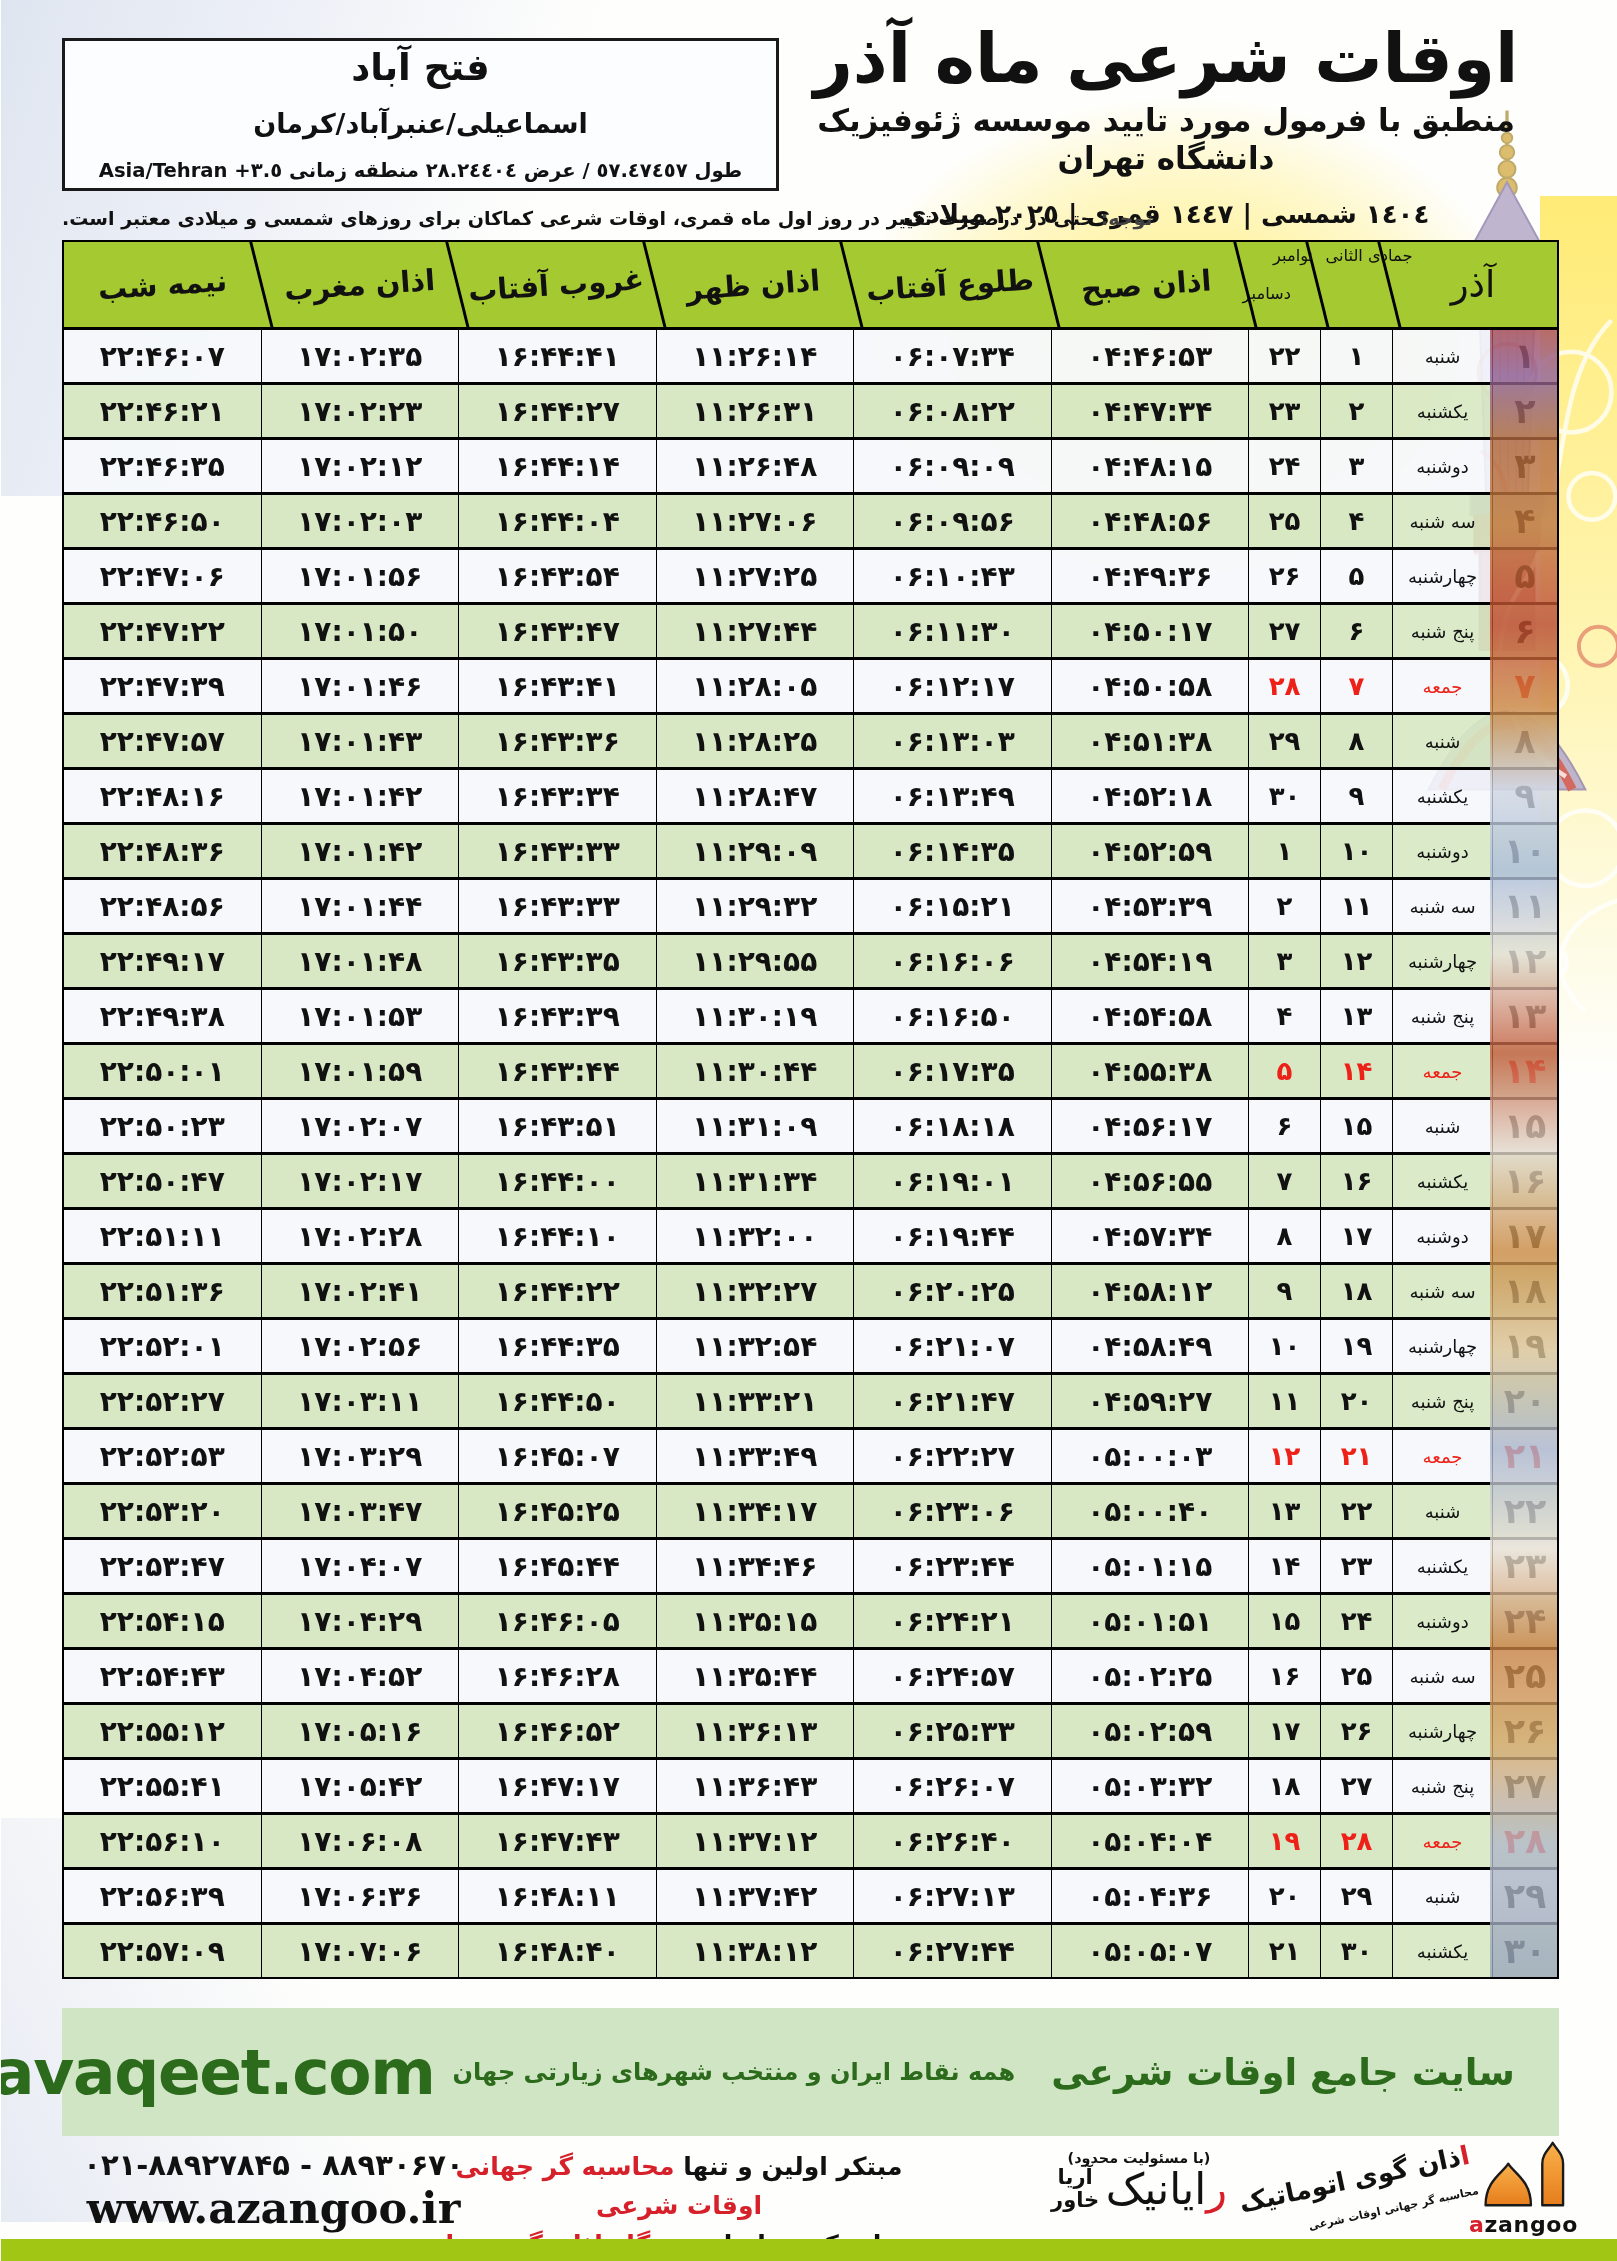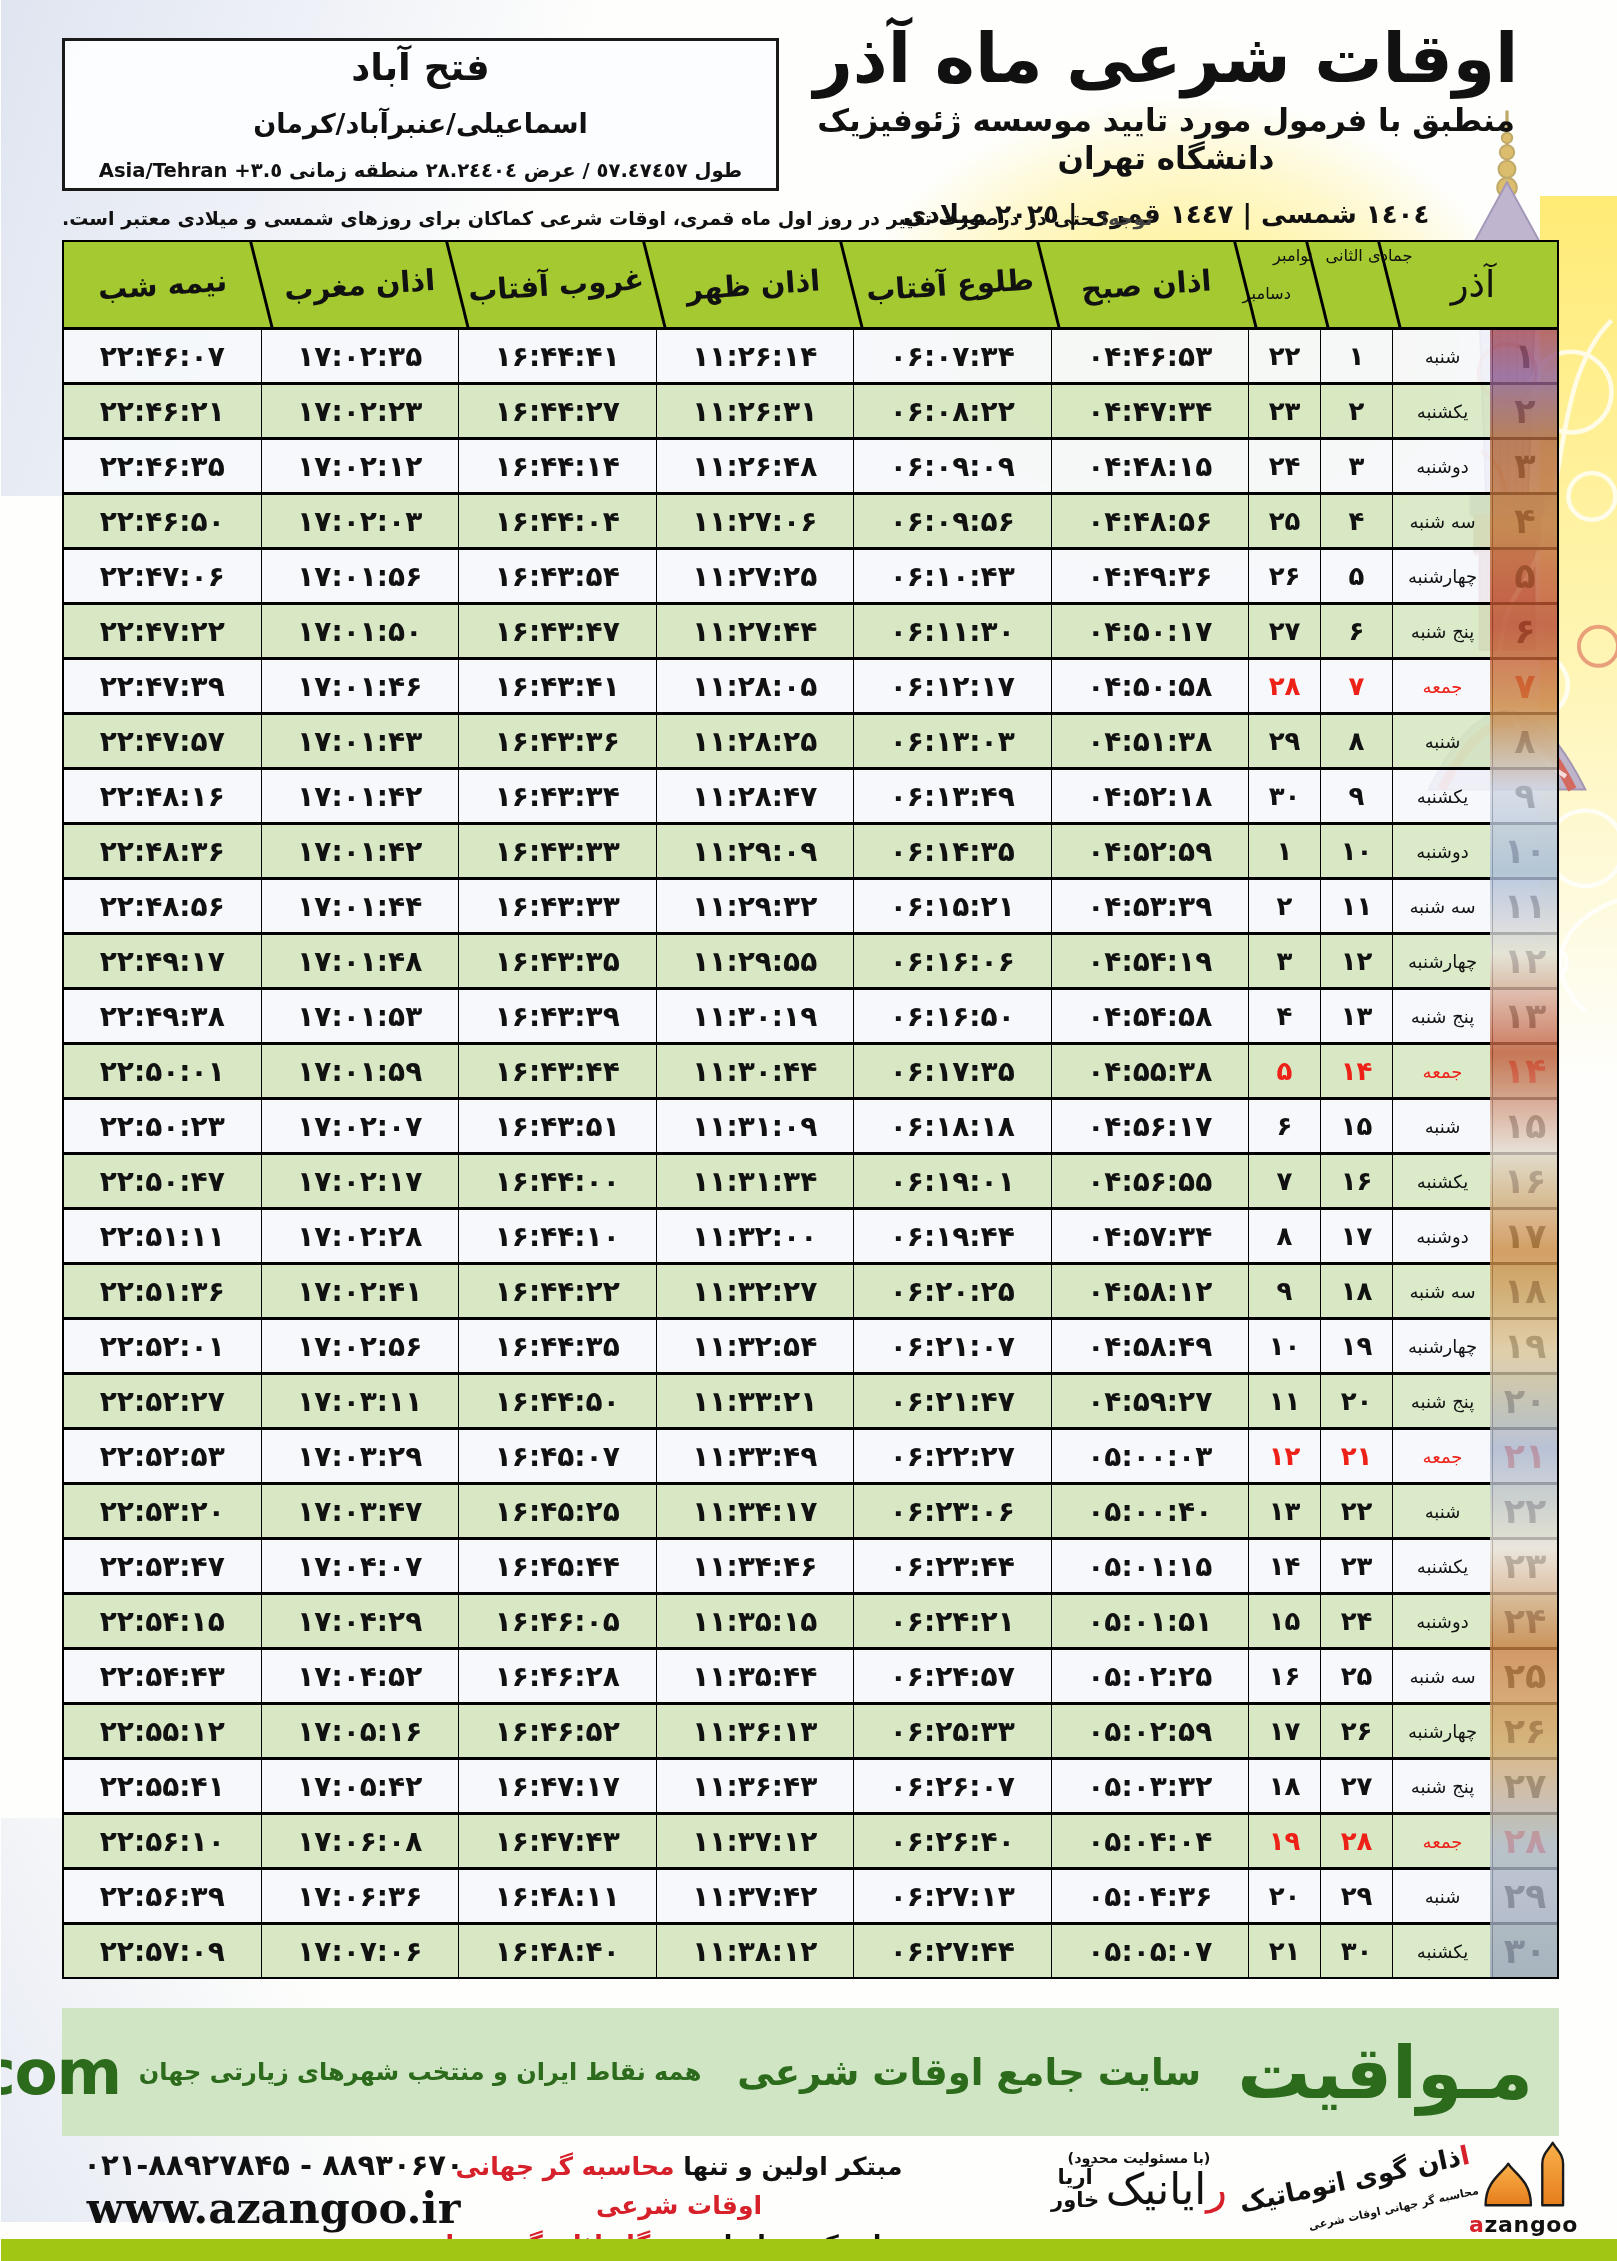--- a/index.html
+++ b/index.html
@@ -562,21 +562,20 @@
         <div class="td c-time" dir="ltr">۰۶:۲۷:۴۴</div>
         <div class="td c-time" dir="ltr">۱۱:۳۸:۱۲</div>
         <div class="td c-time" dir="ltr">۱۶:۴۸:۴۰</div>
         <div class="td c-time" dir="ltr">۱۷:۰۷:۰۶</div>
         <div class="td c-time" dir="ltr">۲۲:۵۷:۰۹</div>
       </div>
     </div>
 </section>
 
 <section class="mavaqeet-band">
-  <div class="mv-brand">مـواقیت</div>
   <div class="mv-sep"></div>
   <div class="mv-tag1">سایت جامع اوقات شرعی</div>
   <div class="mv-sep"></div>
   <div class="mv-tag2">همه نقاط ایران و منتخب شهرهای زیارتی جهان</div>
   <div class="mv-domain">mavaqeet.com</div>
 </section>
 
 <div class="contact">
   <div class="phone">۰۲۱-۸۸۹۲۷۸۴۵ - ۸۸۹۳۰۶۷۰</div>
   <div class="website">www.azangoo.ir</div>

